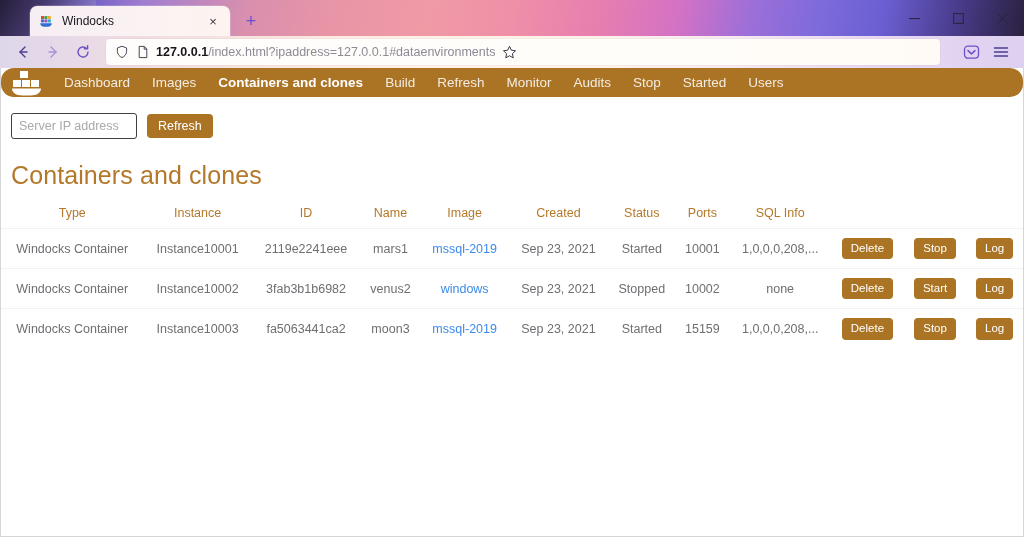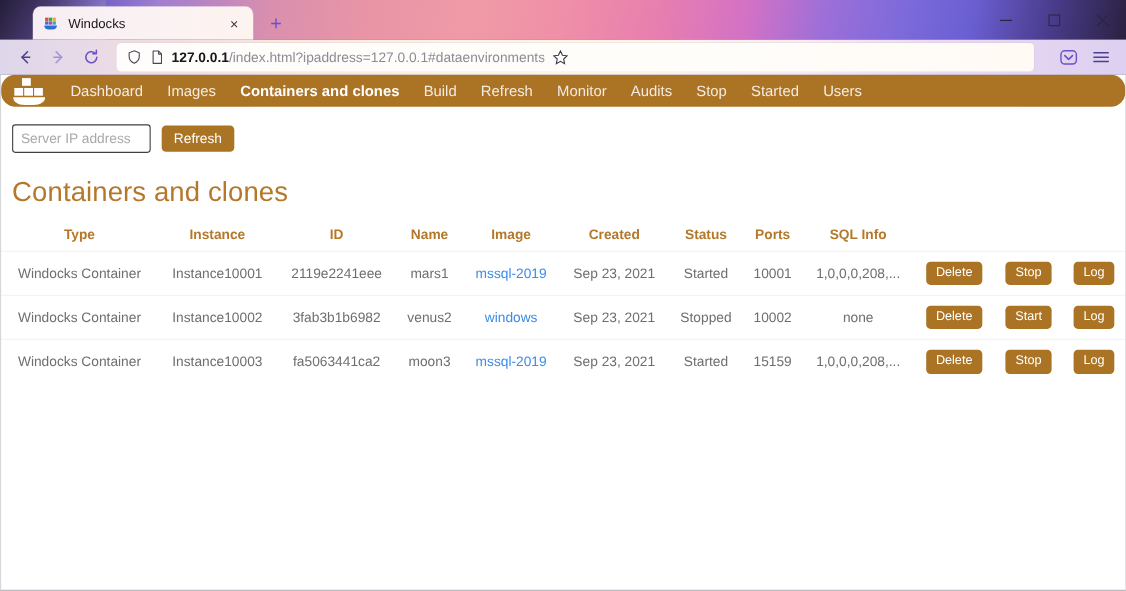--- a/index.html
+++ b/index.html
@@ -109,21 +109,21 @@
   }
   .btn.sm { font-size: 11.5px; padding: 4px 9px; border-radius: 4px; text-align: right; }
 
   h1.page-title {
     font-size: 25px; font-weight: 400; color: #b4782a;
     padding: 22px 0 0 10px; letter-spacing: .1px;
   }
 
   table.grid { width: 100%; border-collapse: collapse; margin-top: 12px; }
   table.grid th {
-    font-size: 12.5px; color: #b4782a; font-weight: 700;
+    font-size: 12.5px; color: #b4782a; font-weight: 400;
     padding: 4px 6px 8px 6px; text-align: center; white-space: nowrap;
   }
   table.grid td {
     font-size: 12.5px; color: #6e6e73; padding: 9px 6px;
     text-align: center; white-space: nowrap; border-top: 1px solid #f2f2f3;
   }
   table.grid tr:first-child td { border-top: 1px solid #f2f2f3; }
   table.grid td a { color: #3b8beb; text-decoration: none; }
   .act-cell { text-align: center; padding-left: 0; padding-right: 0; }
 </style>

